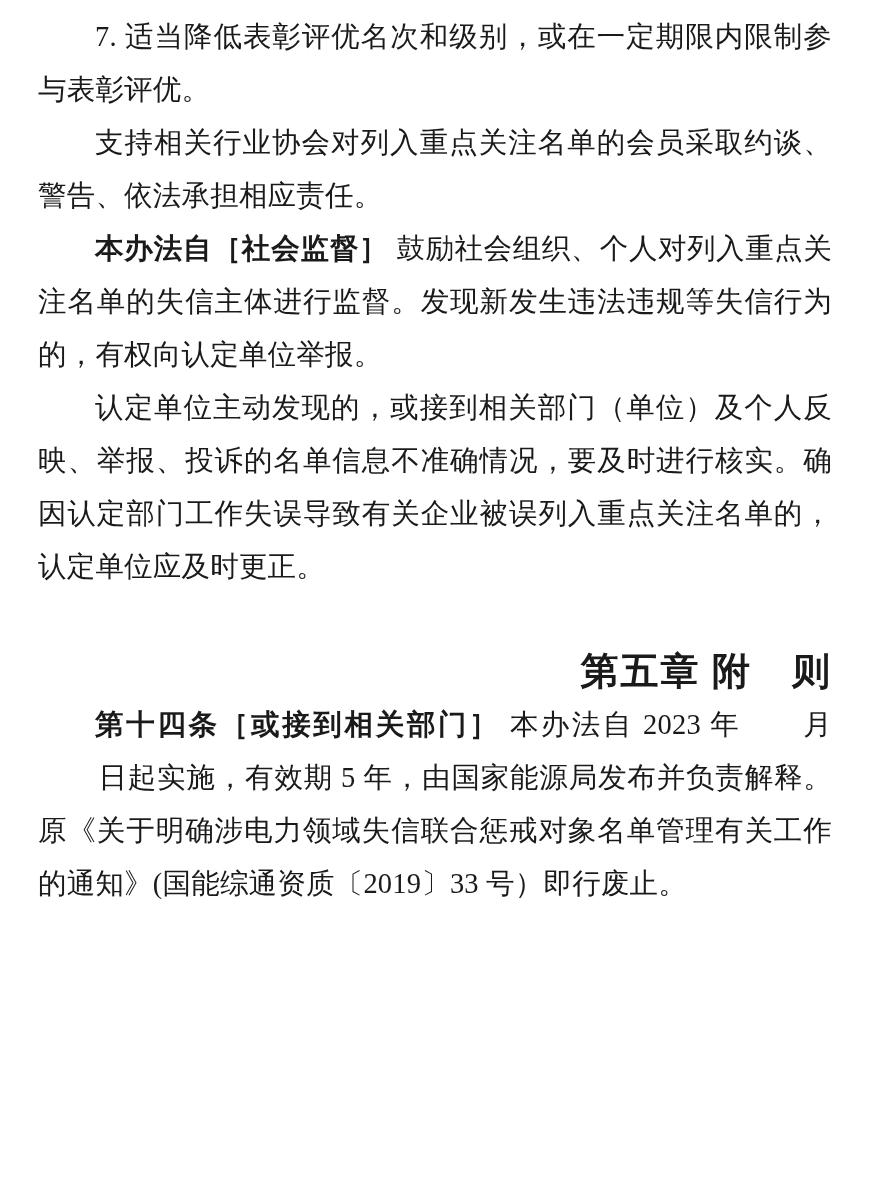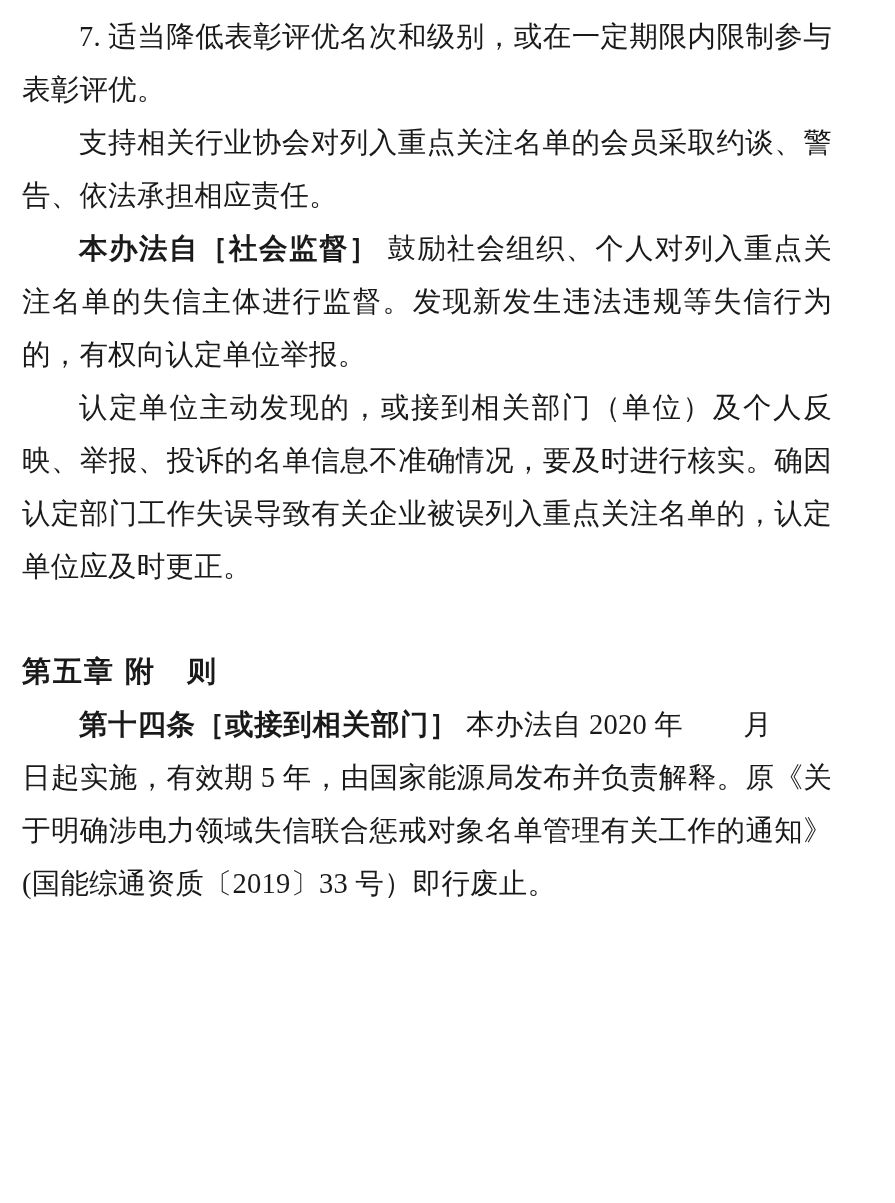--- a/index.html
+++ b/index.html
@@ -12,44 +12,44 @@
     height: 1203px;
     font-family: "Liberation Serif", "DejaVu Serif", serif;
     color: #1a1a1a;
     overflow: hidden;
   }
   .page {
     position: relative;
     width: 854px;
     height: 1203px;
     box-sizing: border-box;
-    padding: 10px 22px 0 22px;
+    padding: 10px 22px 0 38px;
   }
   .para {
     font-size: 28.5px;
     line-height: 53px;
     text-align: justify;
     text-justify: inter-ideograph;
     text-indent: 2em;
     margin: 0;
     letter-spacing: 0.2px;
     font-family: "Liberation Serif", "DejaVu Serif", serif;
   }
   .lead {
     font-weight: bold;
     font-family: "Liberation Sans", "DejaVu Sans", sans-serif;
     letter-spacing: 0.5px;
   }
   .chapter-title {
-    font-size: 29px;
+    font-size: 38px;
     line-height: 53px;
     font-weight: bold;
-    text-align: left;
+    text-align: right;
     margin: 0;
-    font-family: Liberation Sans, sans-serif;
+    font-family: Liberation Serif, serif;
     letter-spacing: 2px;
   }
   .gap-block {
     height: 52px;
   }
   .wide-space {
     display: inline-block;
     width: 2.1em;
   }
 </style>
@@ -64,15 +64,15 @@
 
   <p class="para"><span class="lead">本办法自［社会监督］</span> <span>鼓励社会组织、个人对列入重点关注名单的失信主体进行监督。发现新发生违法违规等失信行为的，有权向认定单位举报。</span></p>
 
 
   <p class="para">认定单位主动发现的，或接到相关部门（单位）及个人反映、举报、投诉的名单信息不准确情况，要及时进行核实。确因认定部门工作失误导致有关企业被误列入重点关注名单的，认定单位应及时更正。</p>
 
   <div class="gap-block"></div>
 
   <p class="chapter-title">第五章 附　则</p>
 
-  <p class="para"><span class="lead">第十四条［或接到相关部门］</span> <span>本办法自 2020 年</span><span class="wide-space"></span><span>月</span><span class="wide-space"></span><span>日</span><span>起实施，有效期 5 年，由国家能源局发布并负责解释。原《关于明确涉电力领域失信联合惩戒对象名单管理有关工作的通知》(国能综通资质〔2019〕33 号）即行废止。</span></p>
+  <p class="para"><span class="lead">第十四条［或接到相关部门］</span> <span>本办法自 2023 年</span><span class="wide-space"></span><span>月</span><span class="wide-space"></span><span>日</span><span>起实施，有效期 5 年，由国家能源局发布并负责解释。原《关于明确涉电力领域失信联合惩戒对象名单管理有关工作的通知》(国能综通资质〔2019〕33 号）即行废止。</span></p>
 
 </div>
 
 </body></html>

